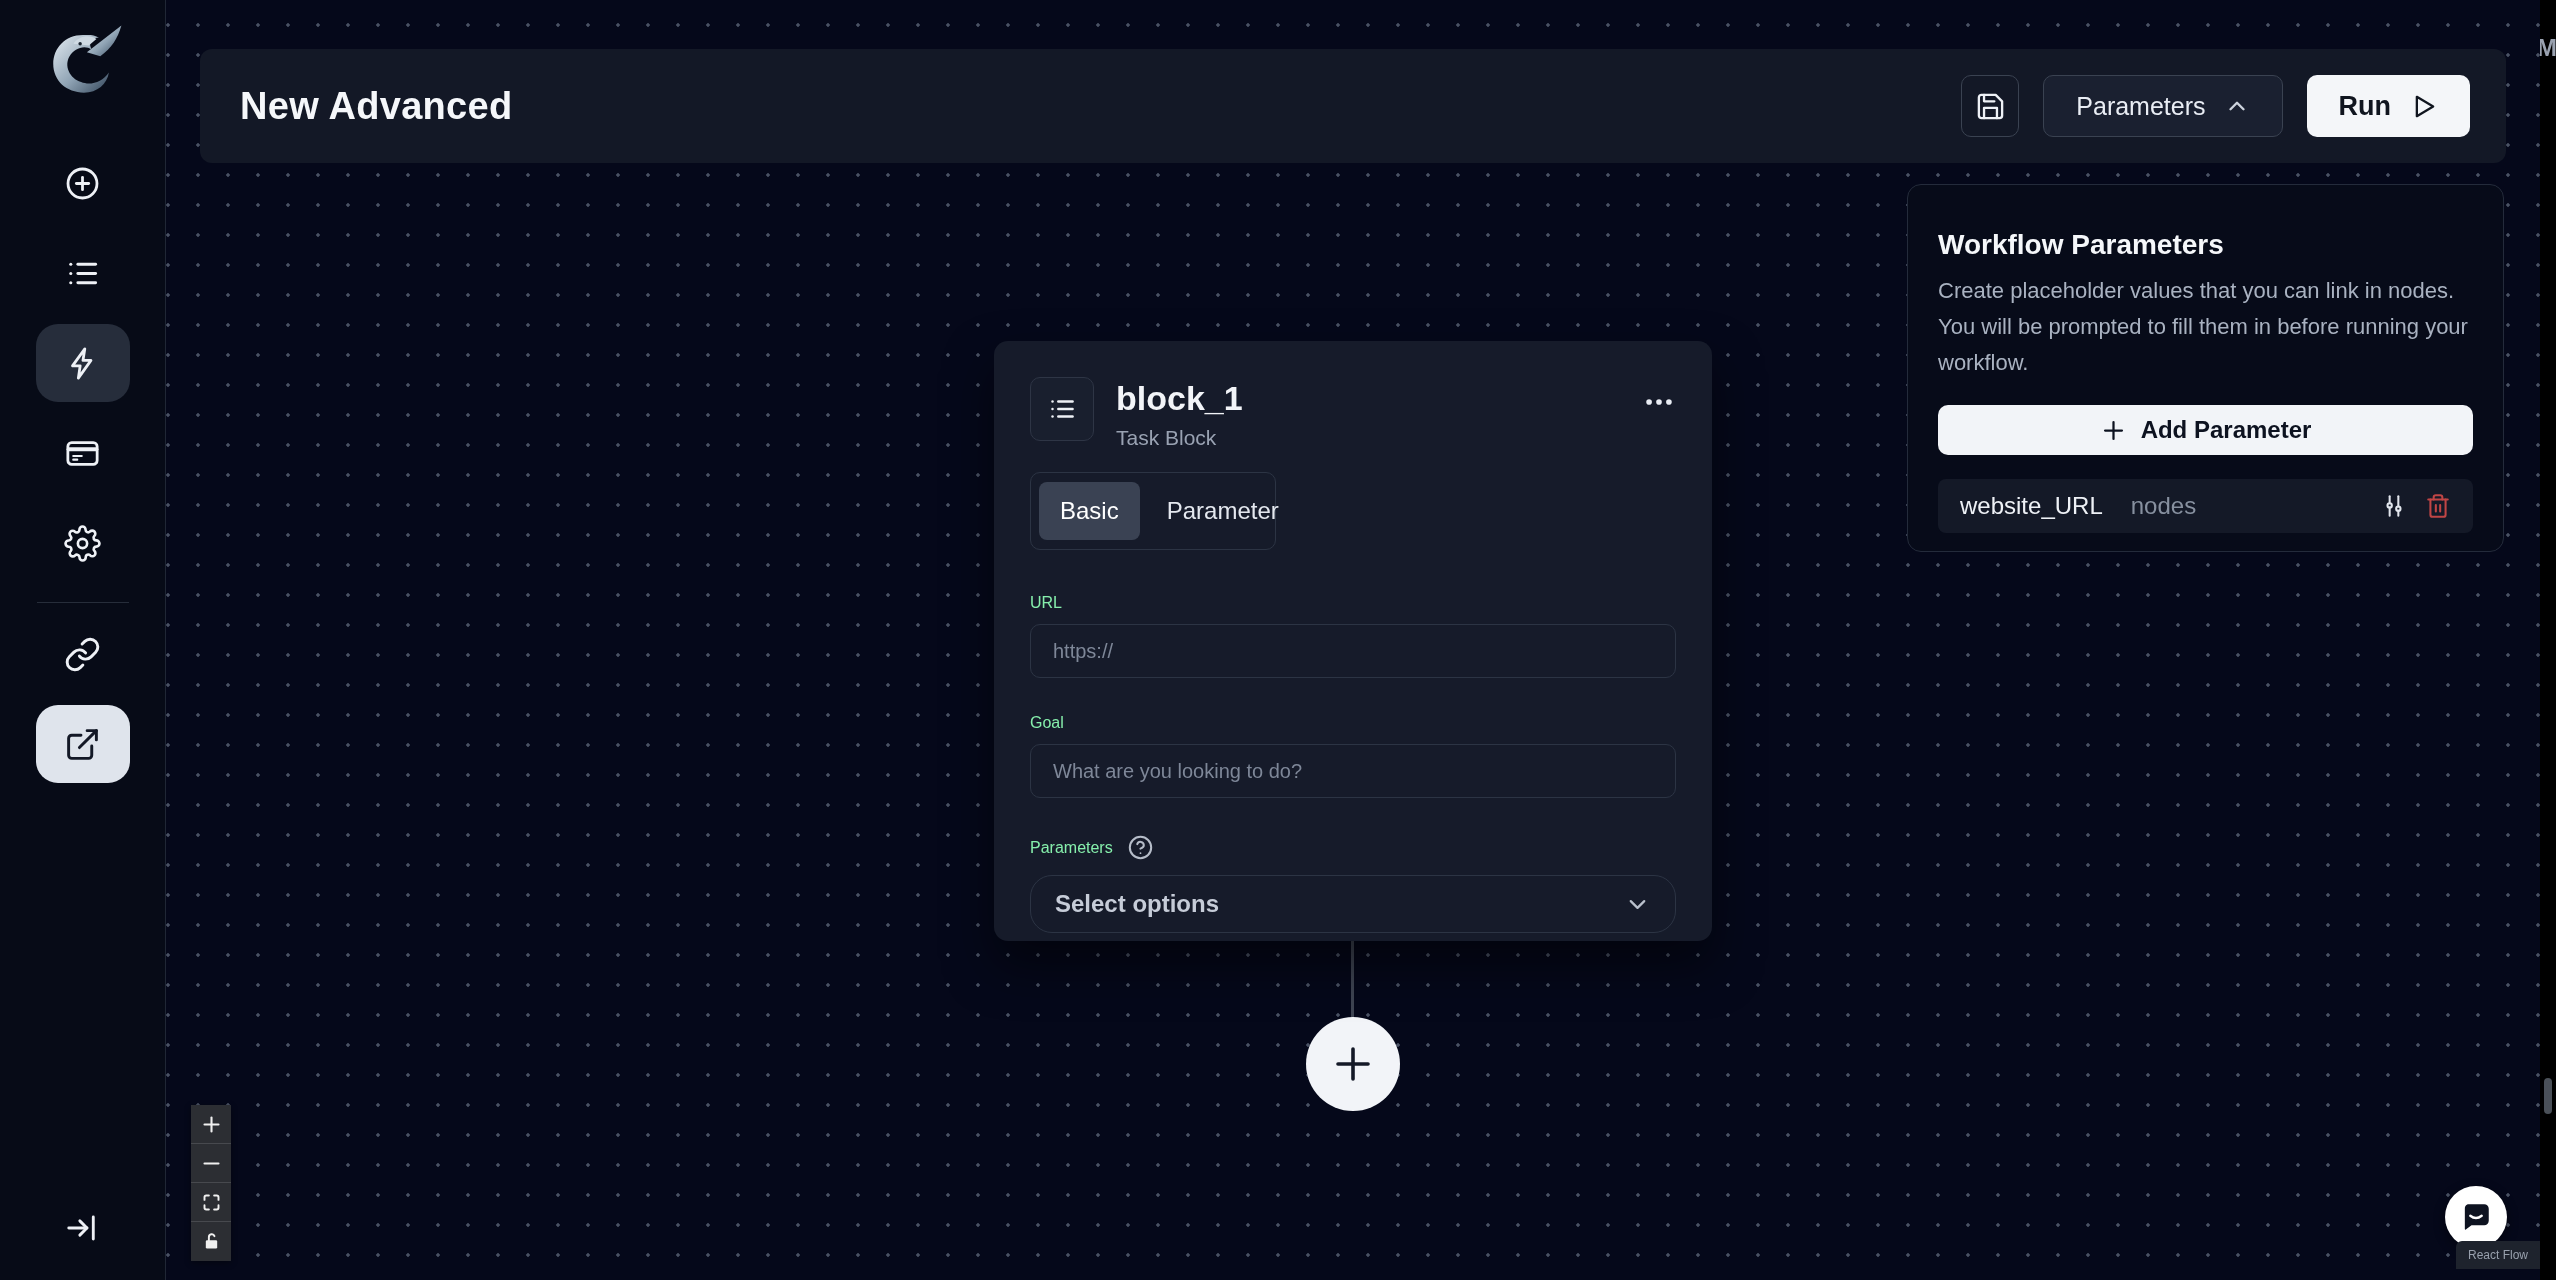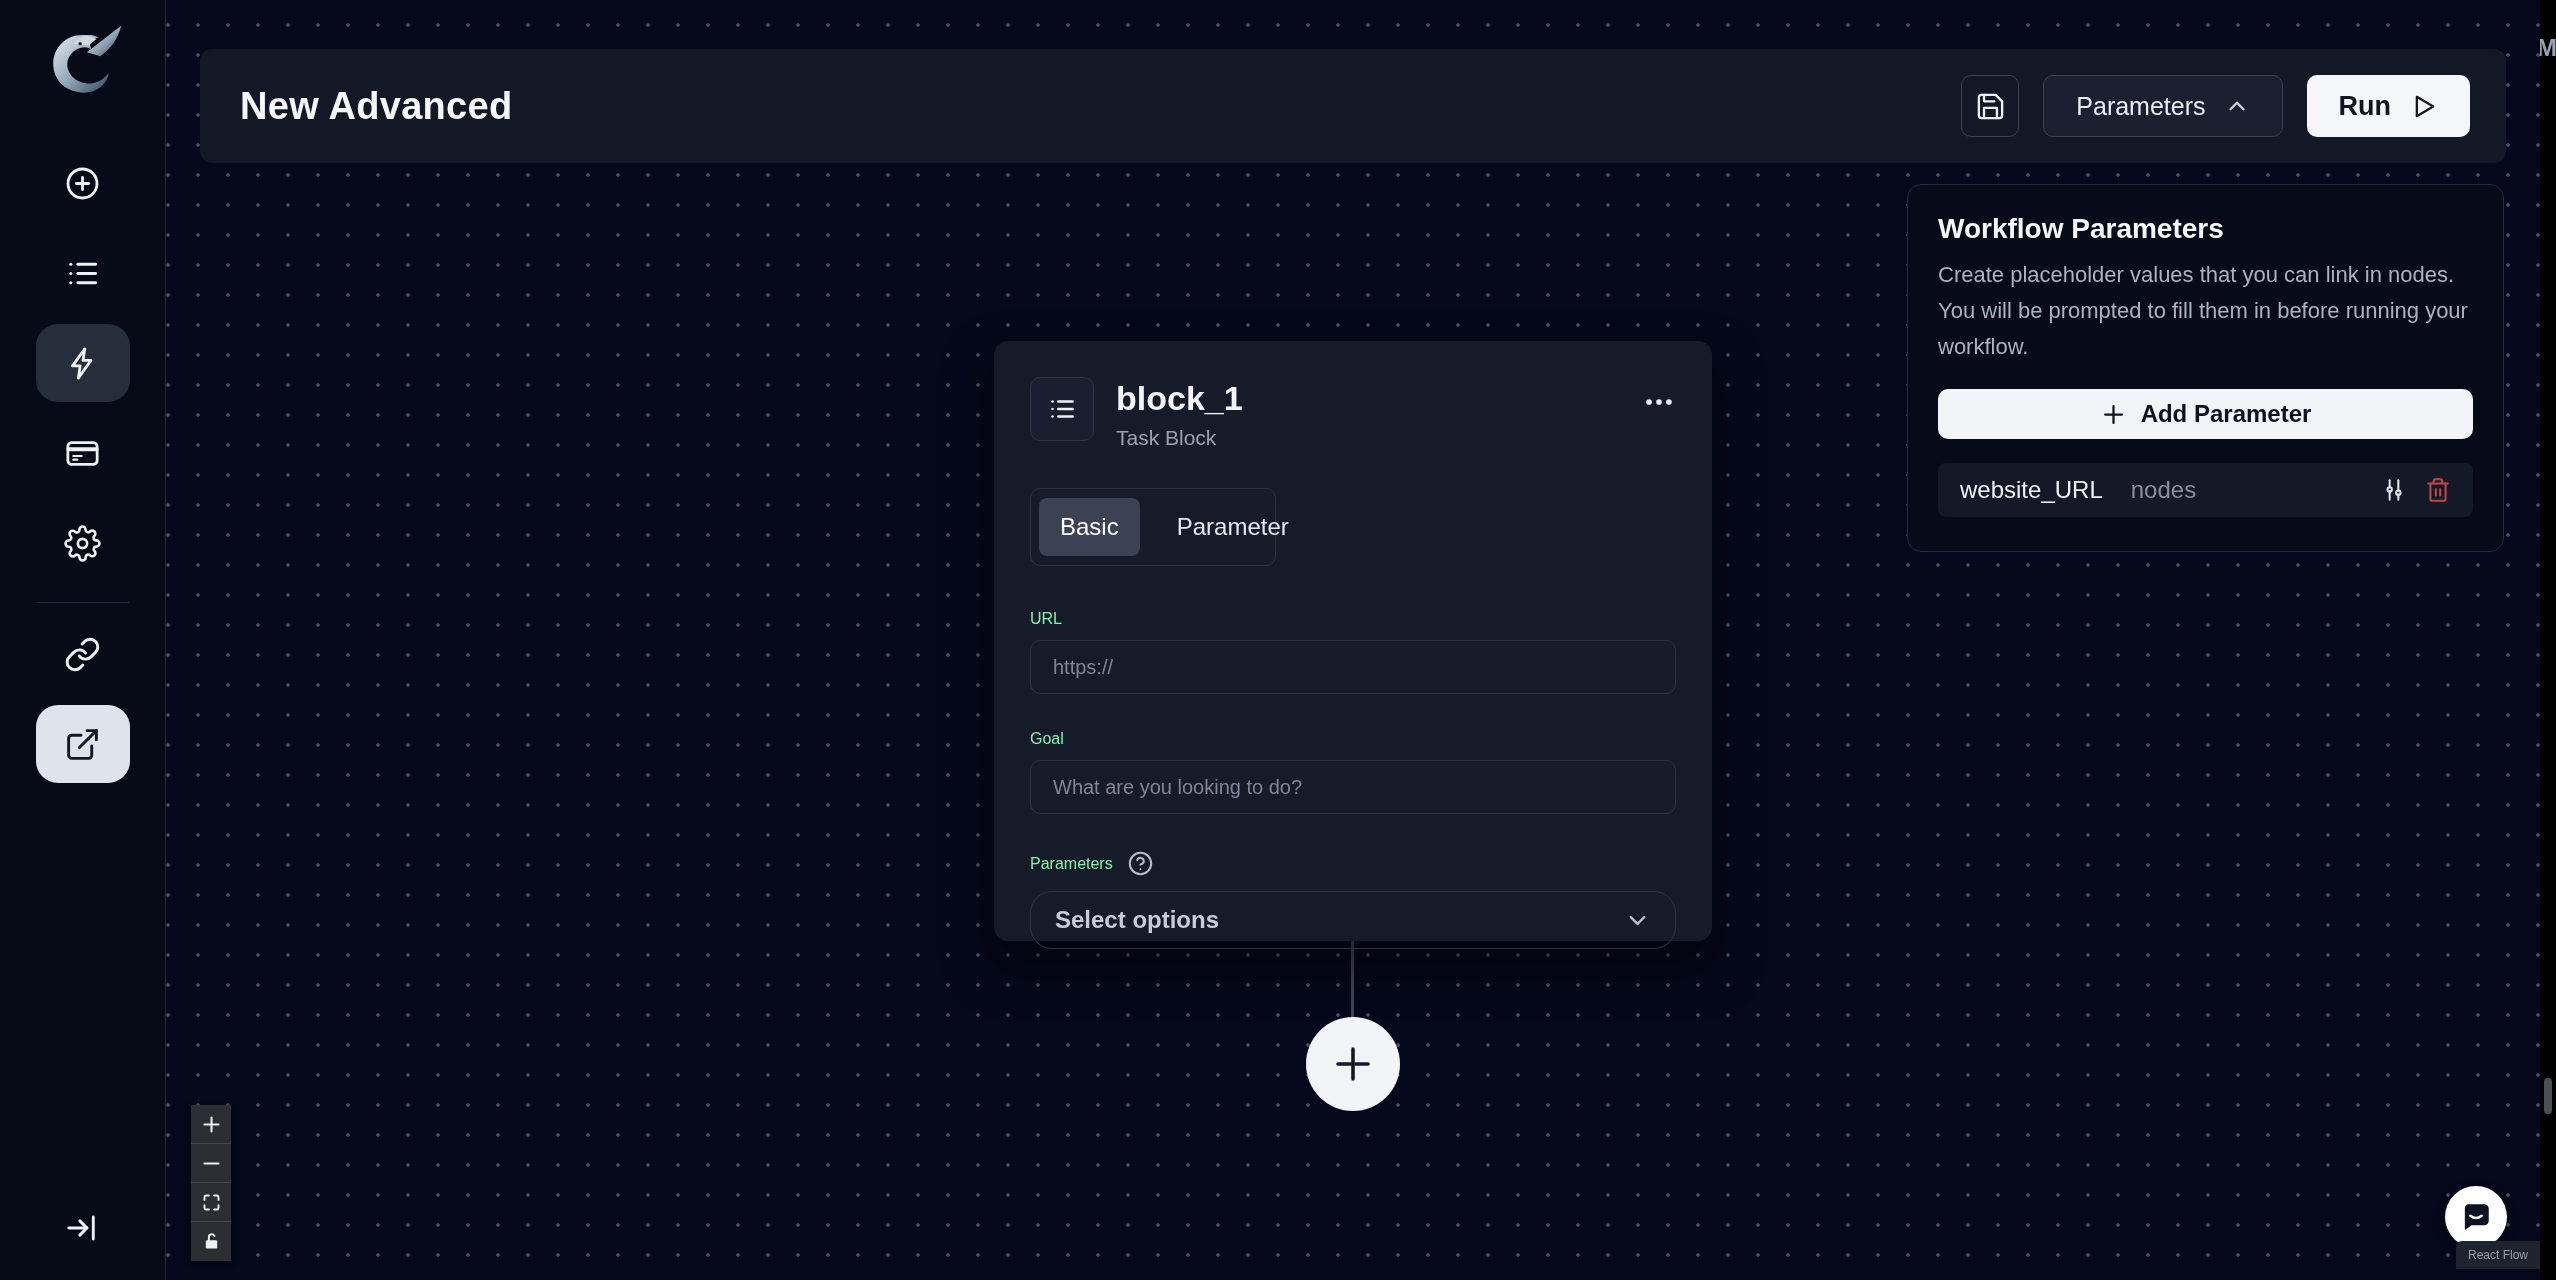--- a/index.html
+++ b/index.html
@@ -73,22 +73,22 @@
   .card-icon-box{
     width:62px;height:62px;border:1.5px solid #2e3545;border-radius:10px;background:#191f2e;
     display:flex;align-items:center;justify-content:center;color:#eef1f6;cursor:grab;
   }
   .card-icon-box svg{width:30px;height:30px}
   .card-title{font-size:34px;font-weight:700;color:#f2f4f8;margin-top:2px}
   .card-subtitle{font-size:21px;color:#99a2b2;margin-top:8px}
   .card-menu{margin-left:auto;margin-top:8px;color:#e8ecf3;cursor:pointer}
   .card-menu svg{width:34px;height:34px}
   .tabs{
-    margin-top:38px;width:246px;height:78px;border:1.5px solid #2c3444;border-radius:10px;
-    display:flex;align-items:center;padding:0 8px;box-sizing:border-box;gap:16px;
+    margin-top:22px;width:246px;height:78px;border:1.5px solid #2c3444;border-radius:10px;
+    display:flex;align-items:center;padding:0 8px;box-sizing:border-box;gap:6px;
   }
   .tab{
     font-size:24px;height:58px;padding:0 21px;border-radius:8px;cursor:pointer;
     display:flex;align-items:center;color:#e4e8ef;
   }
   .tab.active{background:#3a4253;font-weight:500;color:#fff}
   .fgroup-url{margin-top:44px}
   .fgroup{margin-top:36px}
   .flabel{font-size:16px;font-weight:400;color:#86efac}
   .finput{
@@ -113,21 +113,21 @@
     position:absolute;left:1306px;top:1017px;width:94px;height:94px;border-radius:50%;z-index:2;
     background:#f2f4f8;display:flex;align-items:center;justify-content:center;cursor:pointer;
     color:#141927;
   }
   .add-node svg{width:48px;height:48px}
 
   
   .params-panel{
     position:absolute;left:1907px;top:184px;width:597px;height:368px;z-index:4;
     background:#070b19;border:1.5px solid #242b3b;border-radius:14px;
-    padding:28px 30px;box-sizing:border-box;
+    padding:44px 30px;box-sizing:border-box;
   }
   .panel-title{font-size:28px;font-weight:700;color:#f5f7fa}
   .panel-desc{margin-top:12px;font-size:22px;line-height:36px;color:#a9b2c1}
   .btn-add{
     margin-top:24px;width:100%;height:50px;border:none;border-radius:10px;background:#f2f4f8;
     display:flex;align-items:center;justify-content:center;gap:14px;
     font-size:24px;font-weight:700;color:#0d1220;cursor:pointer;
   }
   .btn-add svg{width:27px;height:27px}
   .param-row{

